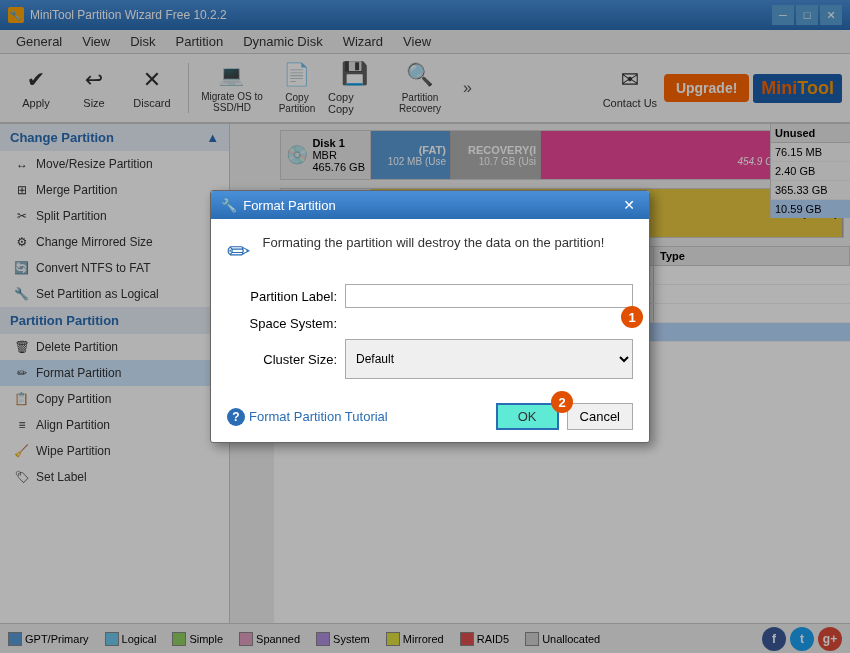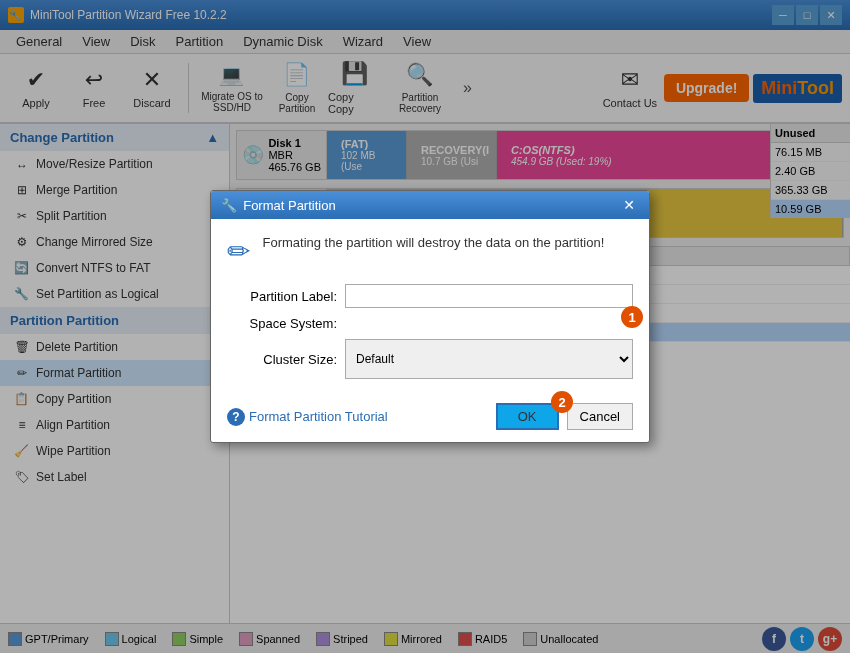--- a/index.html
+++ b/index.html
@@ -119,25 +119,25 @@
       justify-content: center;
       font-size: 11px;
       border-right: 1px solid #ccc;
       padding: 4px;
     }
     .disk-partitions { display: flex; flex: 1; height: 100%; }
     .partition {
       height: 100%;
       display: flex;
       flex-direction: column;
-      align-items: flex-start;
+      align-items: flex-end;
       justify-content: center;
       font-size: 11px;
       border-right: 1px solid #aaa;
-      padding: 2px 14px;
+      padding: 2px 4px;
       overflow: hidden;
     }
     .partition-name { font-weight: bold; font-size: 11px; }
     .partition-size { font-size: 10px; }
 
     
     .status-bar {
       height: 30px;
       background: #f0f0f0;
       border-top: 1px solid #ccc;
@@ -224,21 +224,21 @@
     .highlighted-field { border: 2px solid #d9534f !important; }
     .dialog-footer {
       display: flex;
       justify-content: space-between;
       align-items: center;
       padding: 8px 16px 12px;
     }
     .dialog-link { color: #2a6db5; text-decoration: none; font-size: 13px; display: flex; align-items: center; gap: 4px; }
     .dialog-buttons { display: flex; gap: 8px; }
     .btn-ok {
-      background: #0ea5e9;
+      background: #5eead4;
       border: 2px solid #2a6db5;
       padding: 4px 20px;
       font-size: 13px;
       cursor: pointer;
       color: #333;
     }
     .btn-cancel {
       background: #f0f0f0;
       border: 1px solid #aaa;
       padding: 4px 12px;
@@ -256,20 +256,21 @@
       font-weight: bold;
       display: flex;
       align-items: center;
       justify-content: center;
       position: absolute;
     }
 
     .content-area {
       display: flex;
       height: calc(653px - 30px - 24px - 70px - 30px);
+      gap: 44px;
     }
   </style>
 </head>
 <body>
 
 <div class="title-bar">
   <div class="title-bar-left">
     <div class="title-bar-icon">🔧</div>
     <span>MiniTool Partition Wizard Free 10.2.2</span>
   </div>
@@ -291,21 +292,21 @@
 </div>
 
 <div class="toolbar">
   <div class="toolbar-group">
     <div class="toolbar-btn">
       <div class="tb-icon">✔</div>
       <span>Apply</span>
     </div>
     <div class="toolbar-btn">
       <div class="tb-icon">↩</div>
-      <span>Free</span>
+      <span>Size</span>
     </div>
     <div class="toolbar-btn">
       <div class="tb-icon">✕</div>
       <span>Discard</span>
     </div>
   </div>
 
   <div class="toolbar-divider"></div>
 
   <div class="toolbar-group">
@@ -516,21 +517,21 @@
   <div class="legend-item">
     <div class="legend-color" style="background:#90d060;"></div>
     <span>Simple</span>
   </div>
   <div class="legend-item">
     <div class="legend-color" style="background:#e0a0c0;"></div>
     <span>Spanned</span>
   </div>
   <div class="legend-item">
     <div class="legend-color" style="background:#b090e0;"></div>
-    <span>Striped</span>
+    <span>System</span>
   </div>
   <div class="legend-item">
     <div class="legend-color" style="background:#e0e040;"></div>
     <span>Mirrored</span>
   </div>
   <div class="legend-item">
     <div class="legend-color" style="background:#e05050;"></div>
     <span>RAID5</span>
   </div>
   <div class="legend-item">

